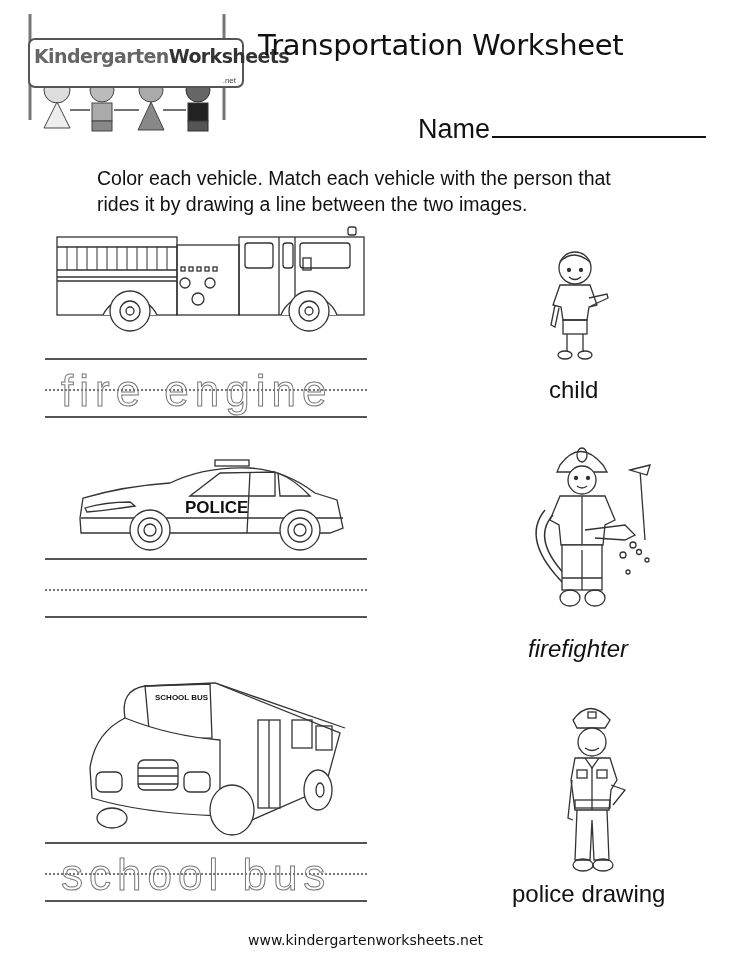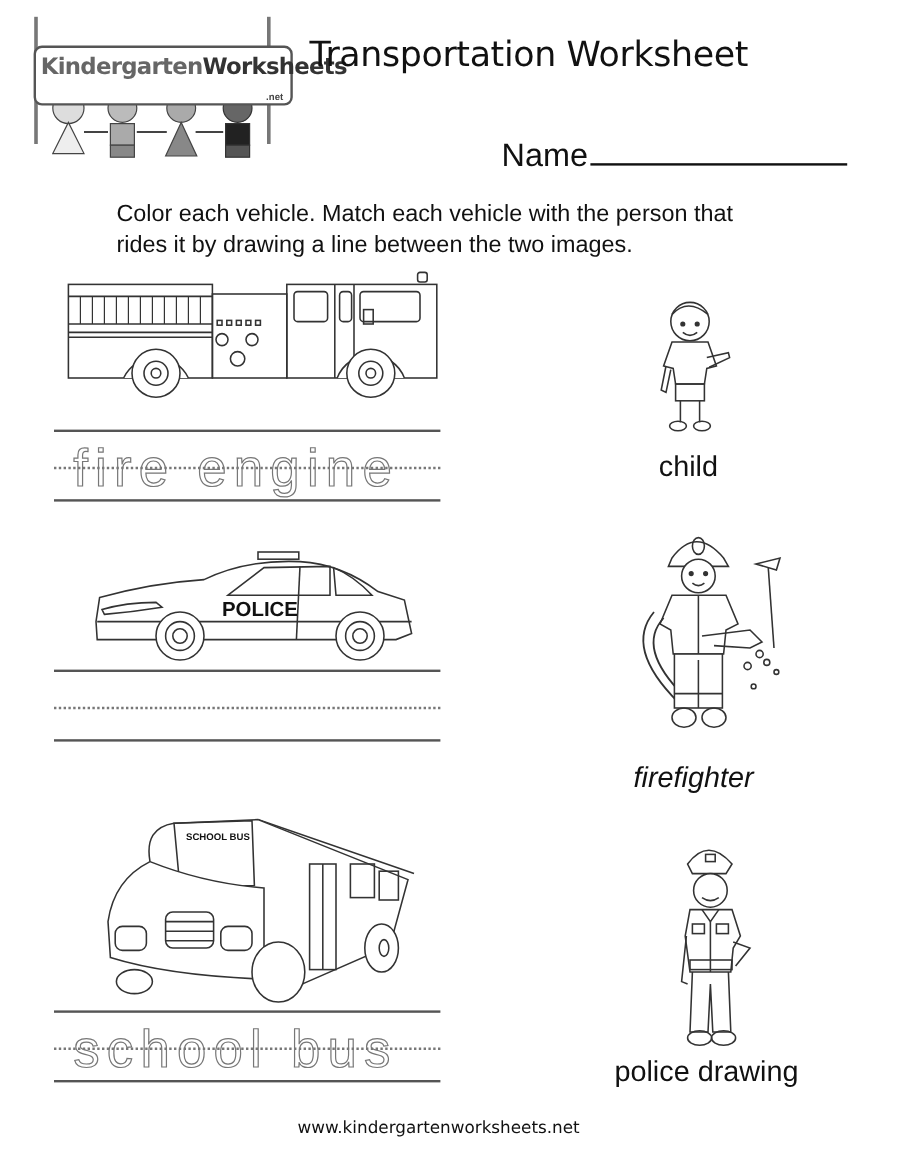--- a/index.html
+++ b/index.html
@@ -2,21 +2,21 @@
 <html><head>
 <meta charset="utf-8">
 <style>
   html, body { margin:0; padding:0; background:#fff; }
   body { width:750px; height:970px; position:relative; overflow:hidden; font-family:"Liberation Sans", sans-serif; color:#111; }
   .abs { position:absolute; }
   .logo { left:10px; top:10px; width:230px; height:128px; }
   .logo-sign { position:absolute; left:18px; top:28px; width:212px; height:46px; border:2px solid #555; border-radius:7px; background:#fff; }
   .logo-text { position:absolute; left:4px; top:5px; font-family:"DejaVu Sans", sans-serif; font-weight:bold; font-size:19px; letter-spacing:-0.6px; color:#666; white-space:nowrap; }
   .logo-text b { color:#333; }
-  .logo-net { position:absolute; right:6px; bottom:1px; font-size:8px; color:#444; font-weight:bold; }
+  .logo-net { position:absolute; right:6px; bottom:1px; font-size:8px; color:#444; font-weight:normal; }
   .title { left:258px; top:28px; font-family:"DejaVu Sans", sans-serif; font-size:29px; color:#111; letter-spacing:-0.3px; }
   .name-line { left:418px; top:112px; font-size:27px; }
   .name-blank { display:inline-block; width:214px; border-bottom:2px solid #111; height:24px; vertical-align:baseline; margin-left:2px; }
   .instructions { left:97px; top:165px; width:600px; font-size:19.5px; line-height:26px; color:#111; }
   .row-lines { left:45px; width:322px; }
   .line-solid { position:absolute; left:0; width:100%; border-top:2px solid #555; }
   .line-dot { position:absolute; left:0; width:100%; border-top:2px dotted #777; }
   .trace { position:absolute; left:16px; font-family:"Liberation Sans", sans-serif; font-size:44px; letter-spacing:6px; color:transparent; -webkit-text-stroke:1px #777; white-space:nowrap; }
   .label { font-size:24px; color:#111; white-space:nowrap;text-align:right; }
   .footer { left:248px; top:932px; font-family:"DejaVu Sans", sans-serif; font-size:14px; color:#111; }

